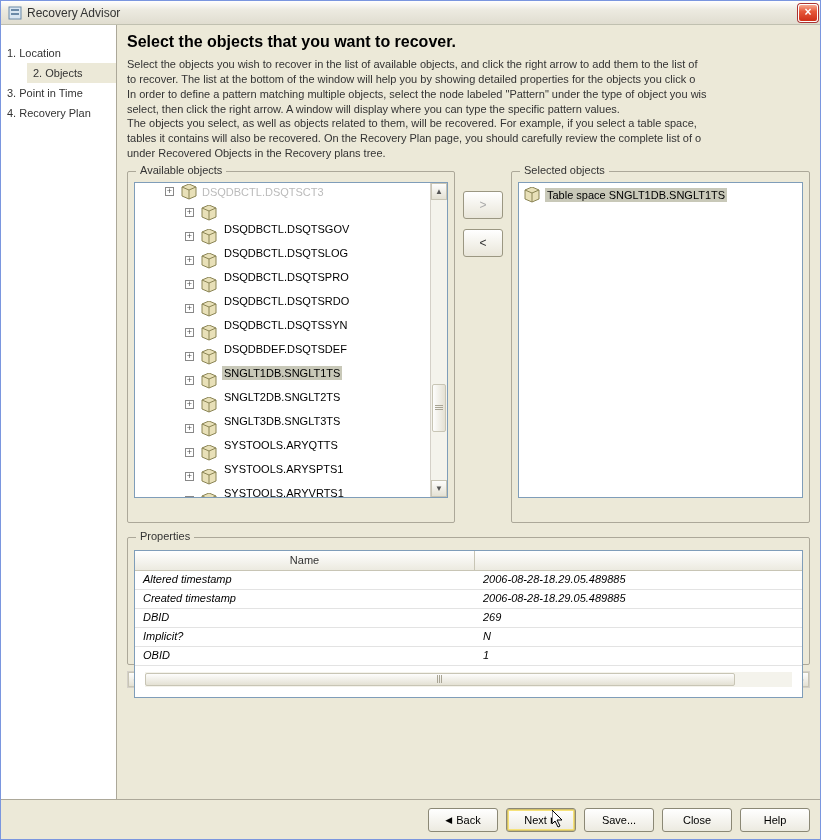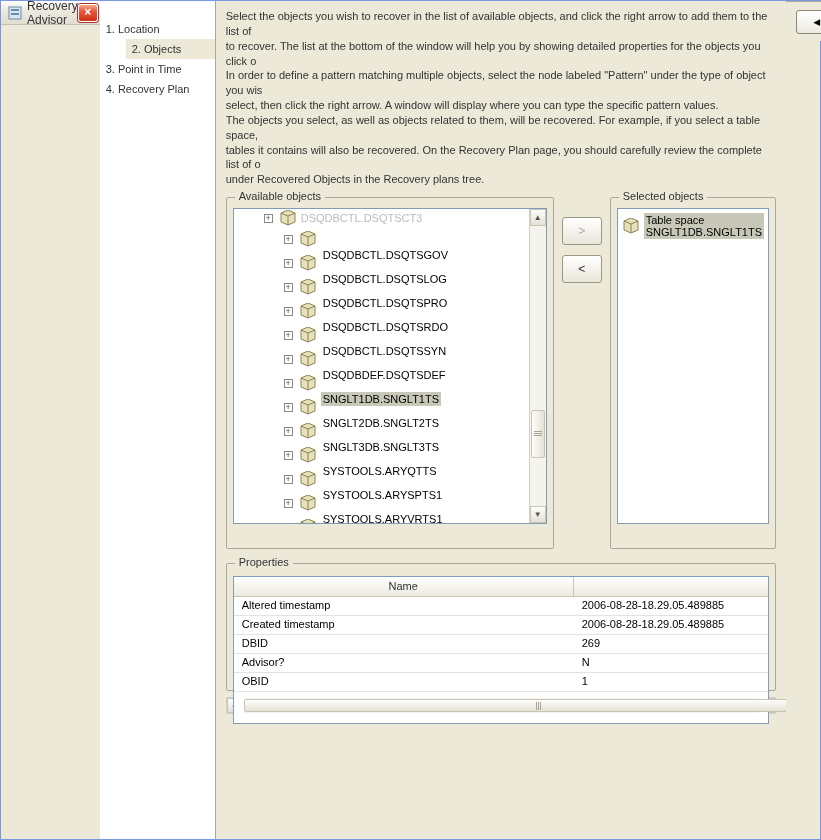--- a/index.html
+++ b/index.html
@@ -10,21 +10,21 @@
   width: 821px;
   height: 840px;
   overflow: hidden;
 }
 .window {
   width: 821px;
   height: 840px;
   border: 1px solid #7a96df;
   background: #ece9d8;
   display: flex;
-  flex-direction: row;
+  flex-direction: column;
 }
 .titlebar {
   height: 24px;
   background: linear-gradient(to bottom, #ffffff 0%, #eceae0 40%, #e0ddd0 100%);
   border-bottom: 1px solid #c0c0b0;
   display: flex;
   align-items: center;
   padding: 0 2px;
 }
 .titlebar .appicon {
@@ -263,20 +263,21 @@
 .prop-col-name { width: 340px; }
 .prop-col-value { flex: 1; }
 .prop-row {
   display: flex;
   border-bottom: 1px solid #e3e3e3;
   height: 19px;
 }
 .prop-row div {
   padding: 2px 8px;
   font-size: 11px;
+  font-style: italic;
 }
 .prop-row .pn { width: 340px; }
 .prop-row .pv { flex: 1; }
 .hscroll {
   margin-top: 6px;
   height: 17px;
   background: #f0efe6;
   display: flex;
   border: 1px solid #d4d0c8;
 }
@@ -345,20 +346,21 @@
 
   <div class="content">
     <div class="sidenav">
       <div class="sidenav-item">1. Location</div>
       <div class="sidenav-item active">2. Objects</div>
       <div class="sidenav-item">3. Point in Time</div>
       <div class="sidenav-item">4. Recovery Plan</div>
     </div>
 
     <div class="main">
+      <h2 class="page-title">Select the objects that you want to recover.</h2>
       <div class="desc">Select the objects you wish to recover in the list of available objects, and click the right arrow to add them to the list of
 to recover. The list at the bottom of the window will help you by showing detailed properties for the objects you click o
 In order to define a pattern matching multiple objects, select the node labeled "Pattern" under the type of object you wis
 select, then click the right arrow. A window will display where you can type the specific pattern values.
 The objects you select, as well as objects related to them, will be recovered. For example, if you select a table space,
 tables it contains will also be recovered. On the Recovery Plan page, you should carefully review the complete list of o
 under Recovered Objects in the Recovery plans tree.</div>
 
       <div class="mid">
         <div class="groupbox available-box">
@@ -522,21 +524,21 @@
               </div>
               <div class="prop-row">
                 <div class="pn">Created timestamp</div>
                 <div class="pv">2006-08-28-18.29.05.489885</div>
               </div>
               <div class="prop-row">
                 <div class="pn">DBID</div>
                 <div class="pv">269</div>
               </div>
               <div class="prop-row">
-                <div class="pn">Advisor?</div>
+                <div class="pn">Implicit?</div>
                 <div class="pv">N</div>
               </div>
               <div class="prop-row">
                 <div class="pn">OBID</div>
                 <div class="pv">1</div>
               </div>
             </div>
         </div>
       </div>
 

